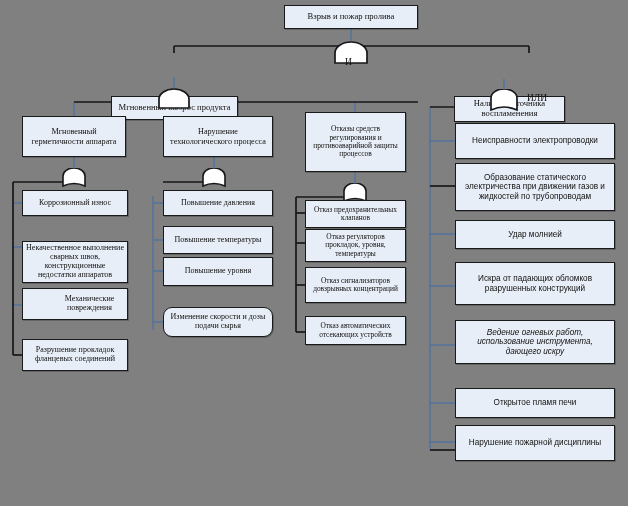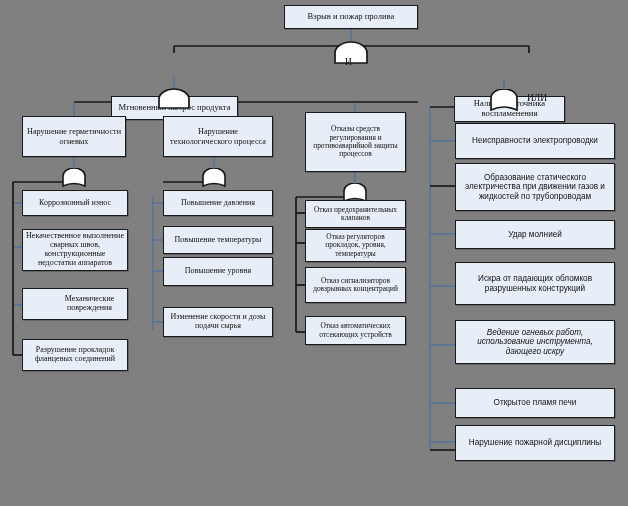--- a/index.html
+++ b/index.html
@@ -122,21 +122,21 @@
   <svg class="gate" style="left:156px;top:88px;" width="36" height="22" viewBox="0 0 36 22">
     <path d="M3,20 L3,11 A15,10 0 0 1 33,11 L33,20 Z" fill="#ffffff" stroke="#17171a" stroke-width="1.7"></path>
   </svg>
 
   <svg class="gate" style="left:488px;top:89px;" width="32" height="24" viewBox="0 0 32 24">
     <path d="M3,21 Q16,15 29,21 L29,9 A13,9 0 0 0 3,9 Z" fill="#ffffff" stroke="#17171a" stroke-width="1.7"></path>
   </svg>
   <div class="gatelbl" style="left:527px;top:93px;">ИЛИ</div>
 
   <div class="node t-l3" style="left:22px;top:116px;width:104px;height:41px;">
-    <span>Нарушение герметичности огневых</span>
+    <span>Мгновенный герметичности аппарата</span>
   </div>
 
   <div class="node t-l3" style="left:163px;top:116px;width:110px;height:41px;">
     <span>Нарушение технологического процесса</span>
   </div>
 
   <div class="node t-leafsm" style="left:305px;top:112px;width:101px;height:60px;">
     <span>Отказы средств регулирования и противоаварийной защиты процессов</span>
   </div>
 
@@ -146,40 +146,40 @@
   <svg class="gate" style="left:200px;top:168px;" width="28" height="21" viewBox="0 0 28 21">
     <path d="M3,18 Q14,13 25,18 L25,8 A11,8 0 0 0 3,8 Z" fill="#ffffff" stroke="#17171a" stroke-width="1.6"></path>
   </svg>
   <svg class="gate" style="left:341px;top:183px;" width="28" height="21" viewBox="0 0 28 21">
     <path d="M3,18 Q14,13 25,18 L25,8 A11,8 0 0 0 3,8 Z" fill="#ffffff" stroke="#17171a" stroke-width="1.6"></path>
   </svg>
 
   <div class="node t-leaf" style="left:22px;top:190px;width:106px;height:26px;">
     <span>Коррозионный  износ</span>
   </div>
-  <div class="node t-leaf" style="left:22px;top:229px;width:106px;height:42px;">
+  <div class="node t-leaf" style="left:22px;top:241px;width:106px;height:42px;">
     <span>Некачественное выполнение сварных швов, конструкционные недостатки аппаратов</span>
   </div>
   <div class="node t-leaf" style="left:22px;top:288px;width:106px;height:32px;padding-left:32px;">
     <span>Механические повреждения</span>
   </div>
   <div class="node t-leaf" style="left:22px;top:339px;width:106px;height:32px;">
     <span>Разрушение прокладок фланцевых соединений</span>
   </div>
 
   <div class="node t-leaf" style="left:163px;top:190px;width:110px;height:26px;">
     <span>Повышение давления</span>
   </div>
   <div class="node t-leaf" style="left:163px;top:226px;width:110px;height:28px;">
     <span>Повышение температуры</span>
   </div>
   <div class="node t-leaf" style="left:163px;top:257px;width:110px;height:29px;">
     <span>Повышение уровня</span>
   </div>
-  <div class="node t-leaf" style="left:163px;top:307px;width:110px;height:30px;">
+  <div class="node t-leaf" style="left:163px;top:307px;width:110px;height:30px;border-radius:9px;">
     <span>Изменение скорости и дозы подачи сырья</span>
   </div>
 
   <div class="node t-leafsm" style="left:305px;top:200px;width:101px;height:28px;">
     <span>Отказ предохранительных клапанов</span>
   </div>
   <div class="node t-leafsm" style="left:305px;top:229px;width:101px;height:33px;">
     <span>Отказ регуляторов прокладок, уровня, температуры</span>
   </div>
   <div class="node t-leafsm" style="left:305px;top:267px;width:101px;height:36px;">

